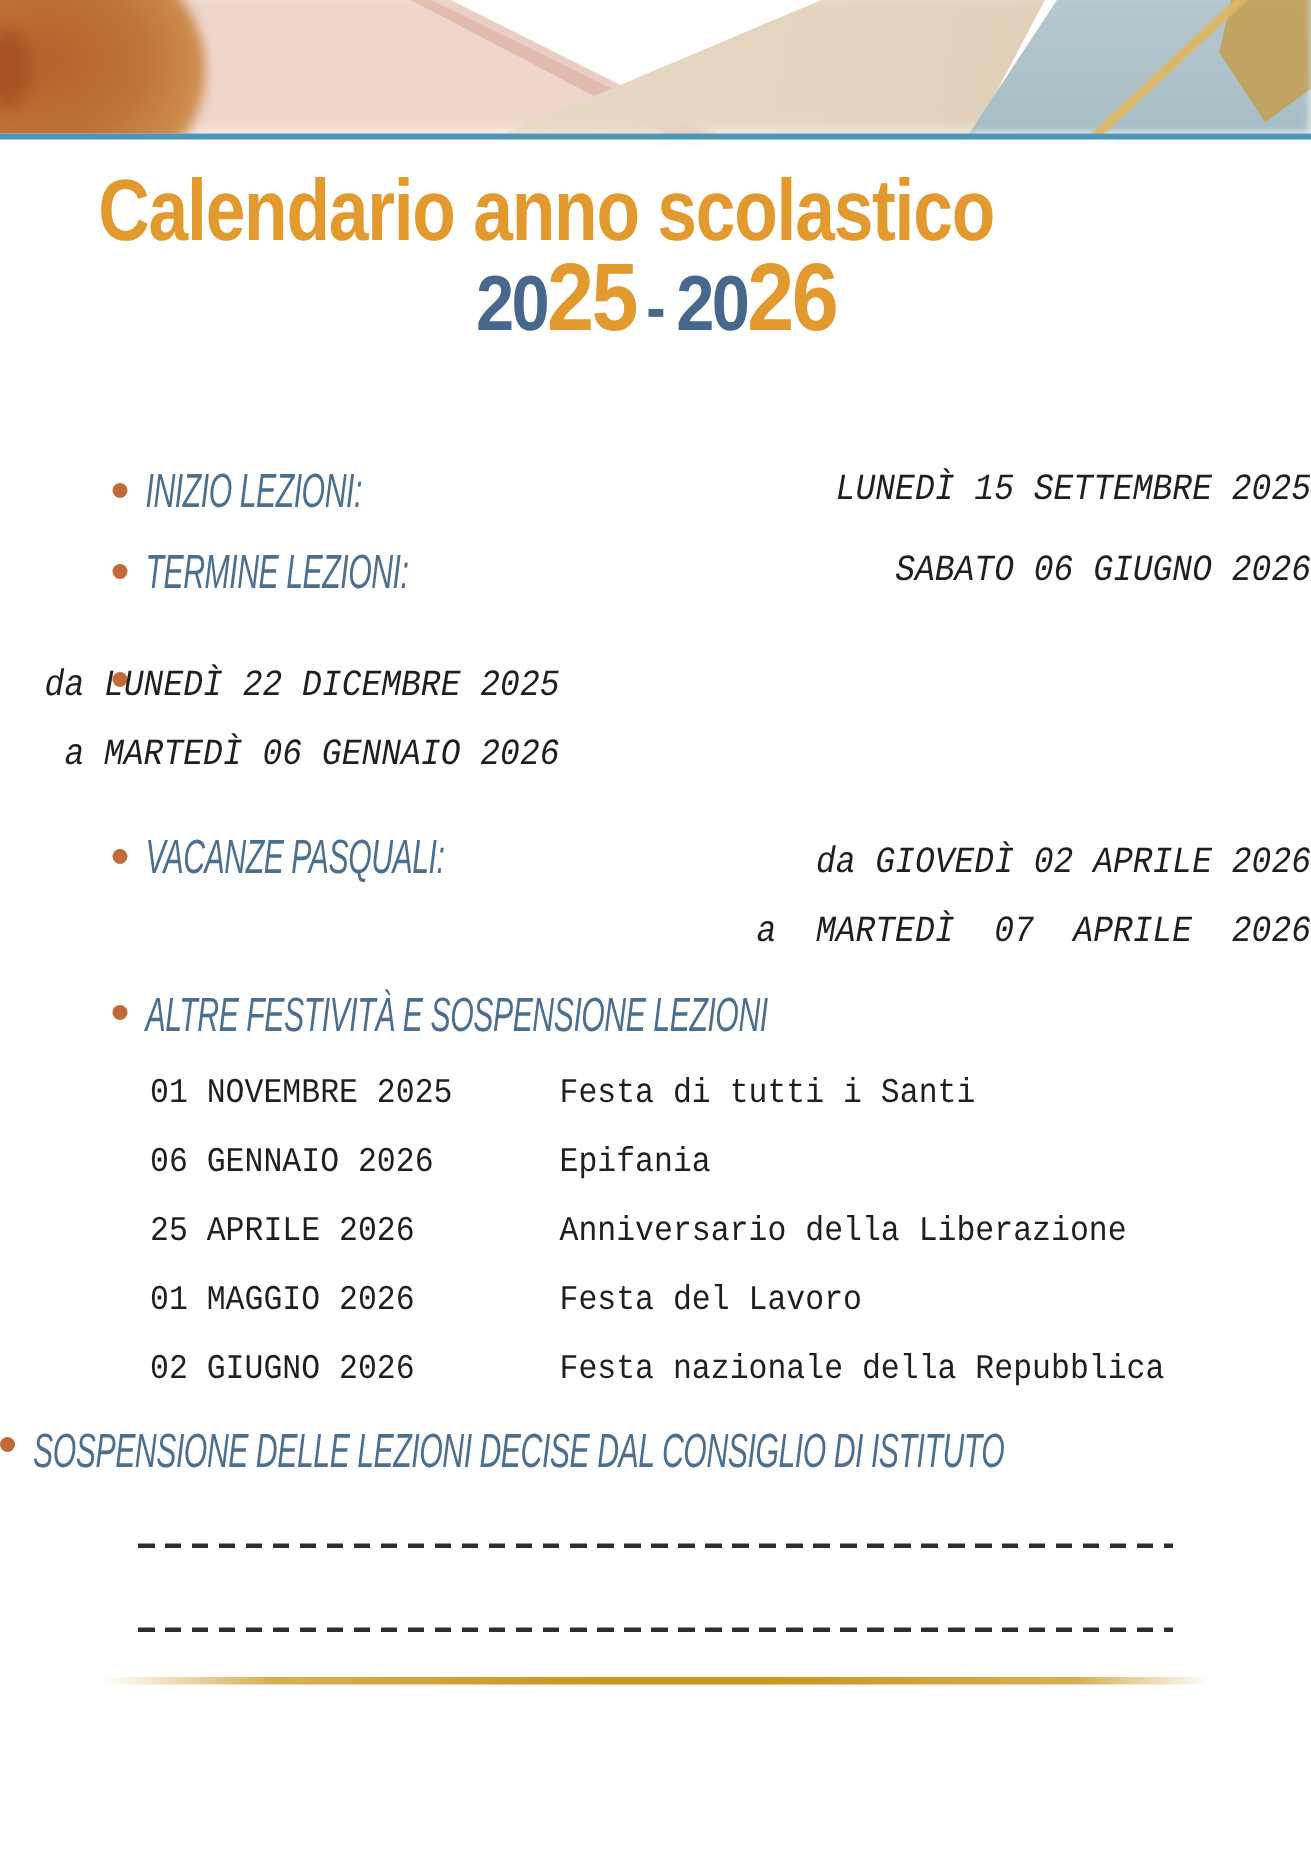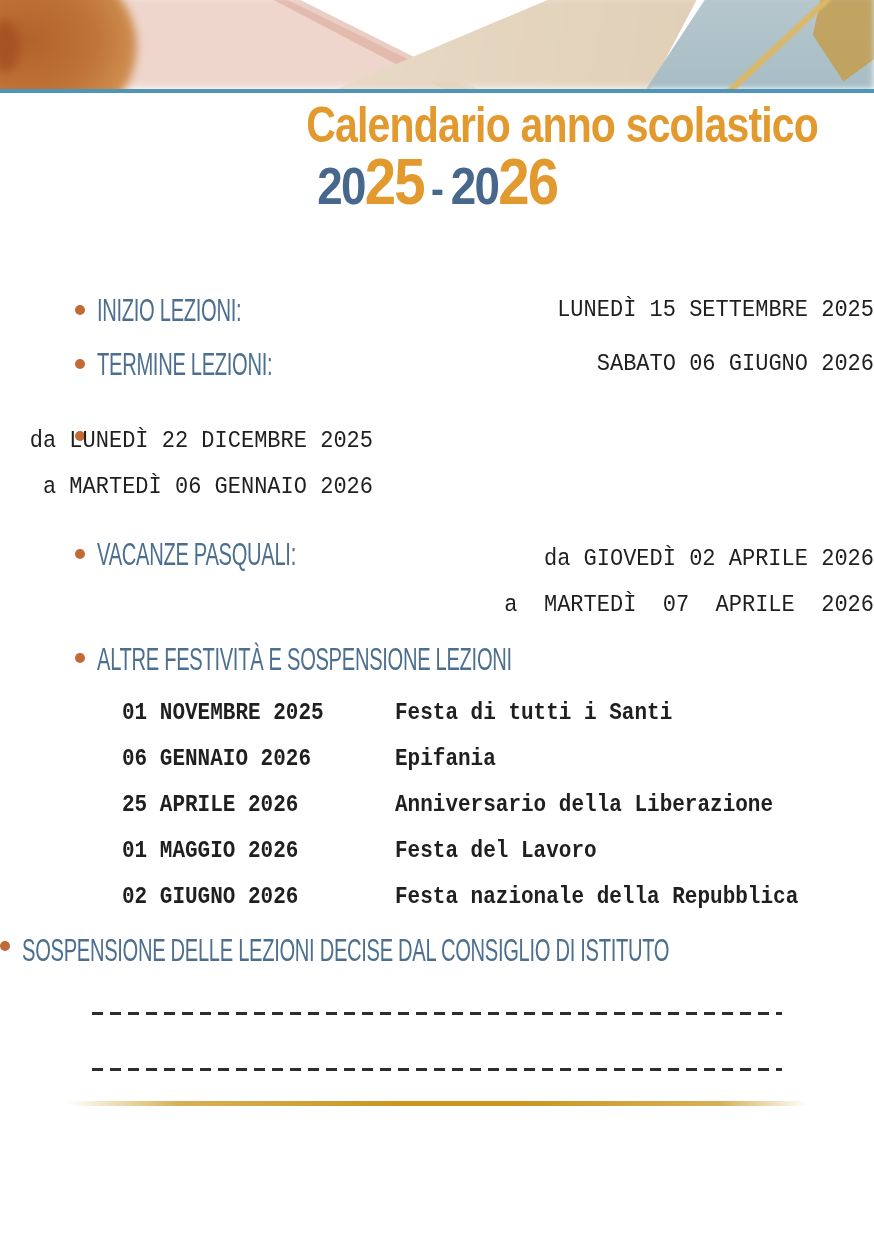--- a/index.html
+++ b/index.html
@@ -49,33 +49,33 @@
   }
   .b-goldline {
     left:776px; top:-26px; width:6px; height:142px;
     background:#dcb765; transform:rotate(47deg); filter:blur(1px);
   }
   .header-rule { position:absolute; top:89px; left:0; width:874px; height:4px; background:#4e96b8; }
 
   
   .main { position:absolute; top:93px; left:0; width:874px; }
   .title1 {
-    margin-top:6px; text-align:right; line-height:52px;
-    font-size:50px; font-weight:600; color:#e2992e; letter-spacing:-1px;
+    margin-top:22px; text-align:left; line-height:52px;
+    font-size:58px; font-weight:600; color:#e2992e; letter-spacing:-1px;
   }
   .title1 > span { display:inline-block; transform:scaleX(0.82); }
   .title2 { text-align:center; line-height:62px; white-space:nowrap; }
   .title2 > span { display:inline-block; transform:scaleX(0.88); }
   .yr-b { font-size:52px; font-weight:600; color:#47678c; letter-spacing:-2px; }
   .yr-o { font-size:64px; font-weight:700; color:#e2992e; letter-spacing:-2px; }
   .yr-sep { font-size:44px; font-weight:600; color:#47678c; padding:0 8px; }
 
   
   .schedule { margin-top:62px; padding-left:75px; }
-  .row { display:grid; grid-template-columns:22px 276px auto; align-items:start; }
+  .row { display:grid; grid-template-columns:22px 276px auto; align-items:start;font-style:italic; }
   .row.mb18 { margin-bottom:18px; }
   .row.mb36 { margin-bottom:36px; }
   .row.mb26 { margin-bottom:26px; }
   .row.mb12 { margin-bottom:12px; }
   .bullet {
     width:10px; height:10px; border-radius:50%; background:#c16a38;
     margin-top:13px;
   }
   .lbl, .heading {
     font-size:32px; font-weight:500; color:#4c6f8f; letter-spacing:-0.5px;
@@ -87,21 +87,21 @@
   .heading.wrapping { white-space:normal; width:1080px; line-height:44px; }
   .vals { display:flex; flex-direction:column;align-items:flex-end; }
   .val {
     font-family:"Liberation Mono", monospace; font-size:22px; color:#1f1f1f;
     line-height:36px; white-space:pre; display:inline-block;
     transform:scaleY(1.12); transform-origin:left center; letter-spacing:0;
   }
   .vals.twolines .val { line-height:46px; }
 
   
-  .holidays { margin-top:12px; padding-left:97px;font-weight:bold; }
+  .holidays { margin-top:12px; padding-left:75px; }
   .holiday-row { display:grid; grid-template-columns:298px auto; line-height:46px; }
   .h-date, .h-name {
     font-family:"Liberation Mono", monospace; font-size:21px; color:#1f1f1f;
     white-space:pre; display:inline-block; transform:scaleY(1.1); transform-origin:left center;
   }
   .h-date { padding-left:25px; }
 
   
   .suspension { margin-top:8px; }
 

